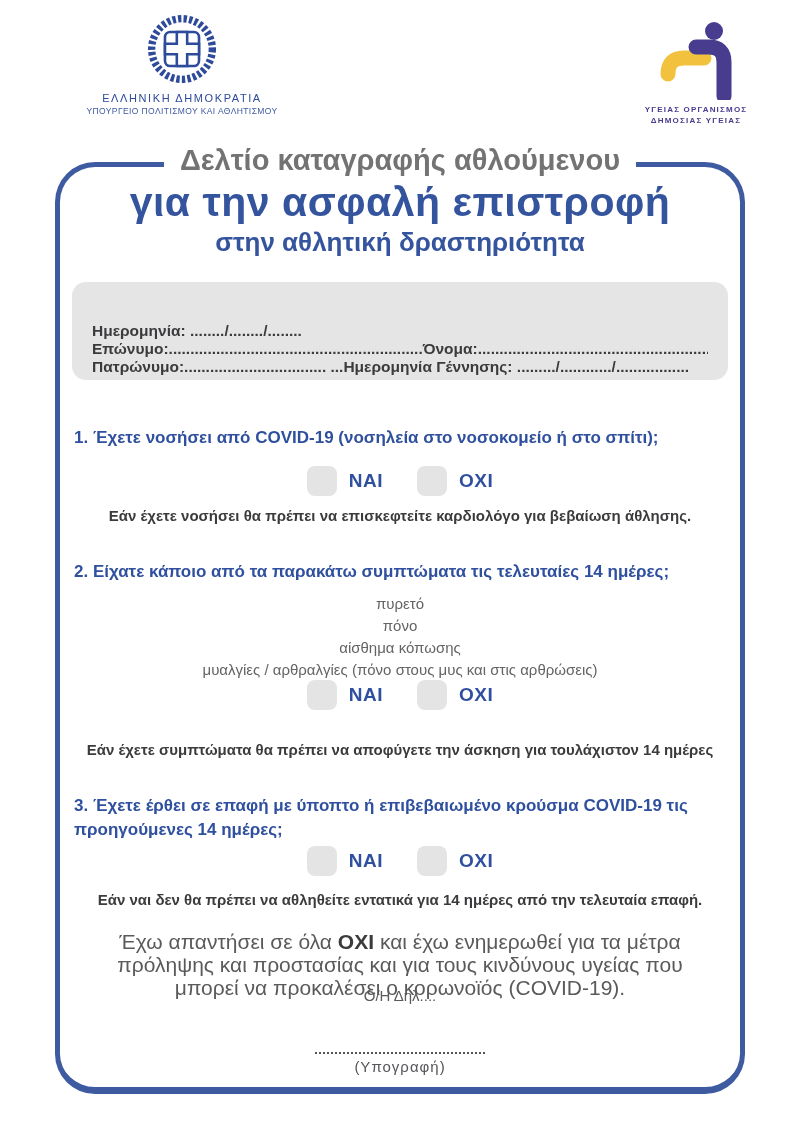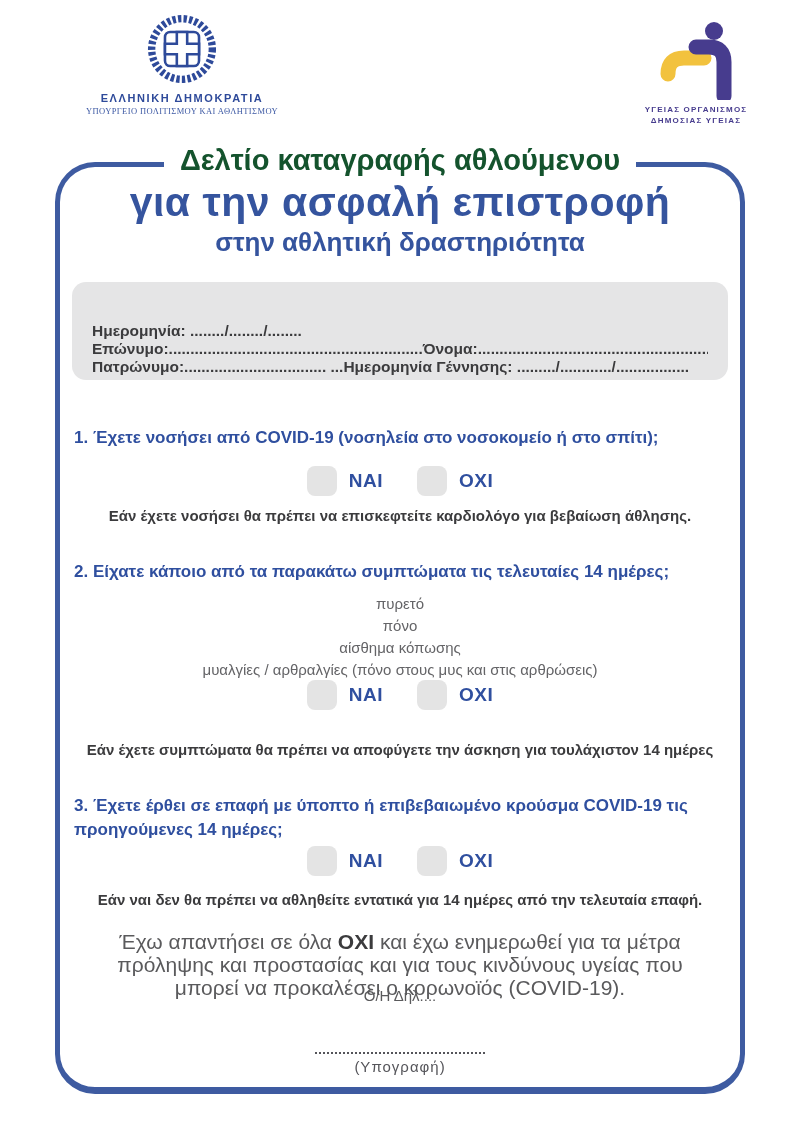--- a/index.html
+++ b/index.html
@@ -6,35 +6,35 @@
   body{
     width:800px;height:1131px;background:#ffffff;position:relative;
     font-family:"Liberation Sans","DejaVu Sans",sans-serif;overflow:hidden;
   }
   .abs{position:absolute;}
   .center{left:0;right:0;text-align:center;}
 
   
   .gov-logo{left:82px;top:12px;width:200px;text-align:center;}
   .gov-logo svg{display:block;margin:0 auto 6px auto;}
-  .gov-l1{font-size:11px;font-weight:bold;letter-spacing:1.6px;color:#2e4a9a;}
-  .gov-l2{font-size:8.5px;letter-spacing:.4px;color:#3d59a4;margin-top:2px;font-family:Liberation Serif, serif;}
+  .gov-l1{font-size:11px;font-weight:normal;letter-spacing:1.6px;color:#2e4a9a;}
+  .gov-l2{font-size:8.5px;letter-spacing:.4px;color:#3d59a4;margin-top:2px;}
   .gov-l3{font-size:10px;font-weight:bold;letter-spacing:1.2px;color:#2e4a9a;margin-top:2px;}
   .eody-logo{right:34px;top:22px;width:140px;text-align:center;}
   .eody-logo svg{display:block;margin:0 auto 4px auto;}
   .eody-l{font-size:8px;font-weight:bold;letter-spacing:1.2px;color:#473c8e;line-height:11px;}
 
   
   .frame{
     left:55px;top:162px;width:680px;height:920px;
     border:5px solid #3e5ba1;border-bottom-width:7px;border-radius:40px;
   }
 
   
-  .title1{top:144px;font-size:29px;font-weight:bold;color:#14532d;z-index:3;}
+  .title1{top:144px;font-size:29px;font-weight:bold;color:#737373;z-index:3;}
   .title1 span{background:#ffffff;padding:0 16px;}
   .title2{top:179px;font-size:41px;font-weight:bold;color:#35549e;letter-spacing:.5px;}
   .title3{top:227px;font-size:26px;font-weight:bold;color:#35549e;}
 
   
   .info-box{
     left:72px;top:282px;width:656px;height:98px;background:#e5e5e6;border-radius:14px;
     display:flex;flex-direction:column;justify-content:flex-end;box-sizing:border-box;
     padding:4px 20px;
   }

